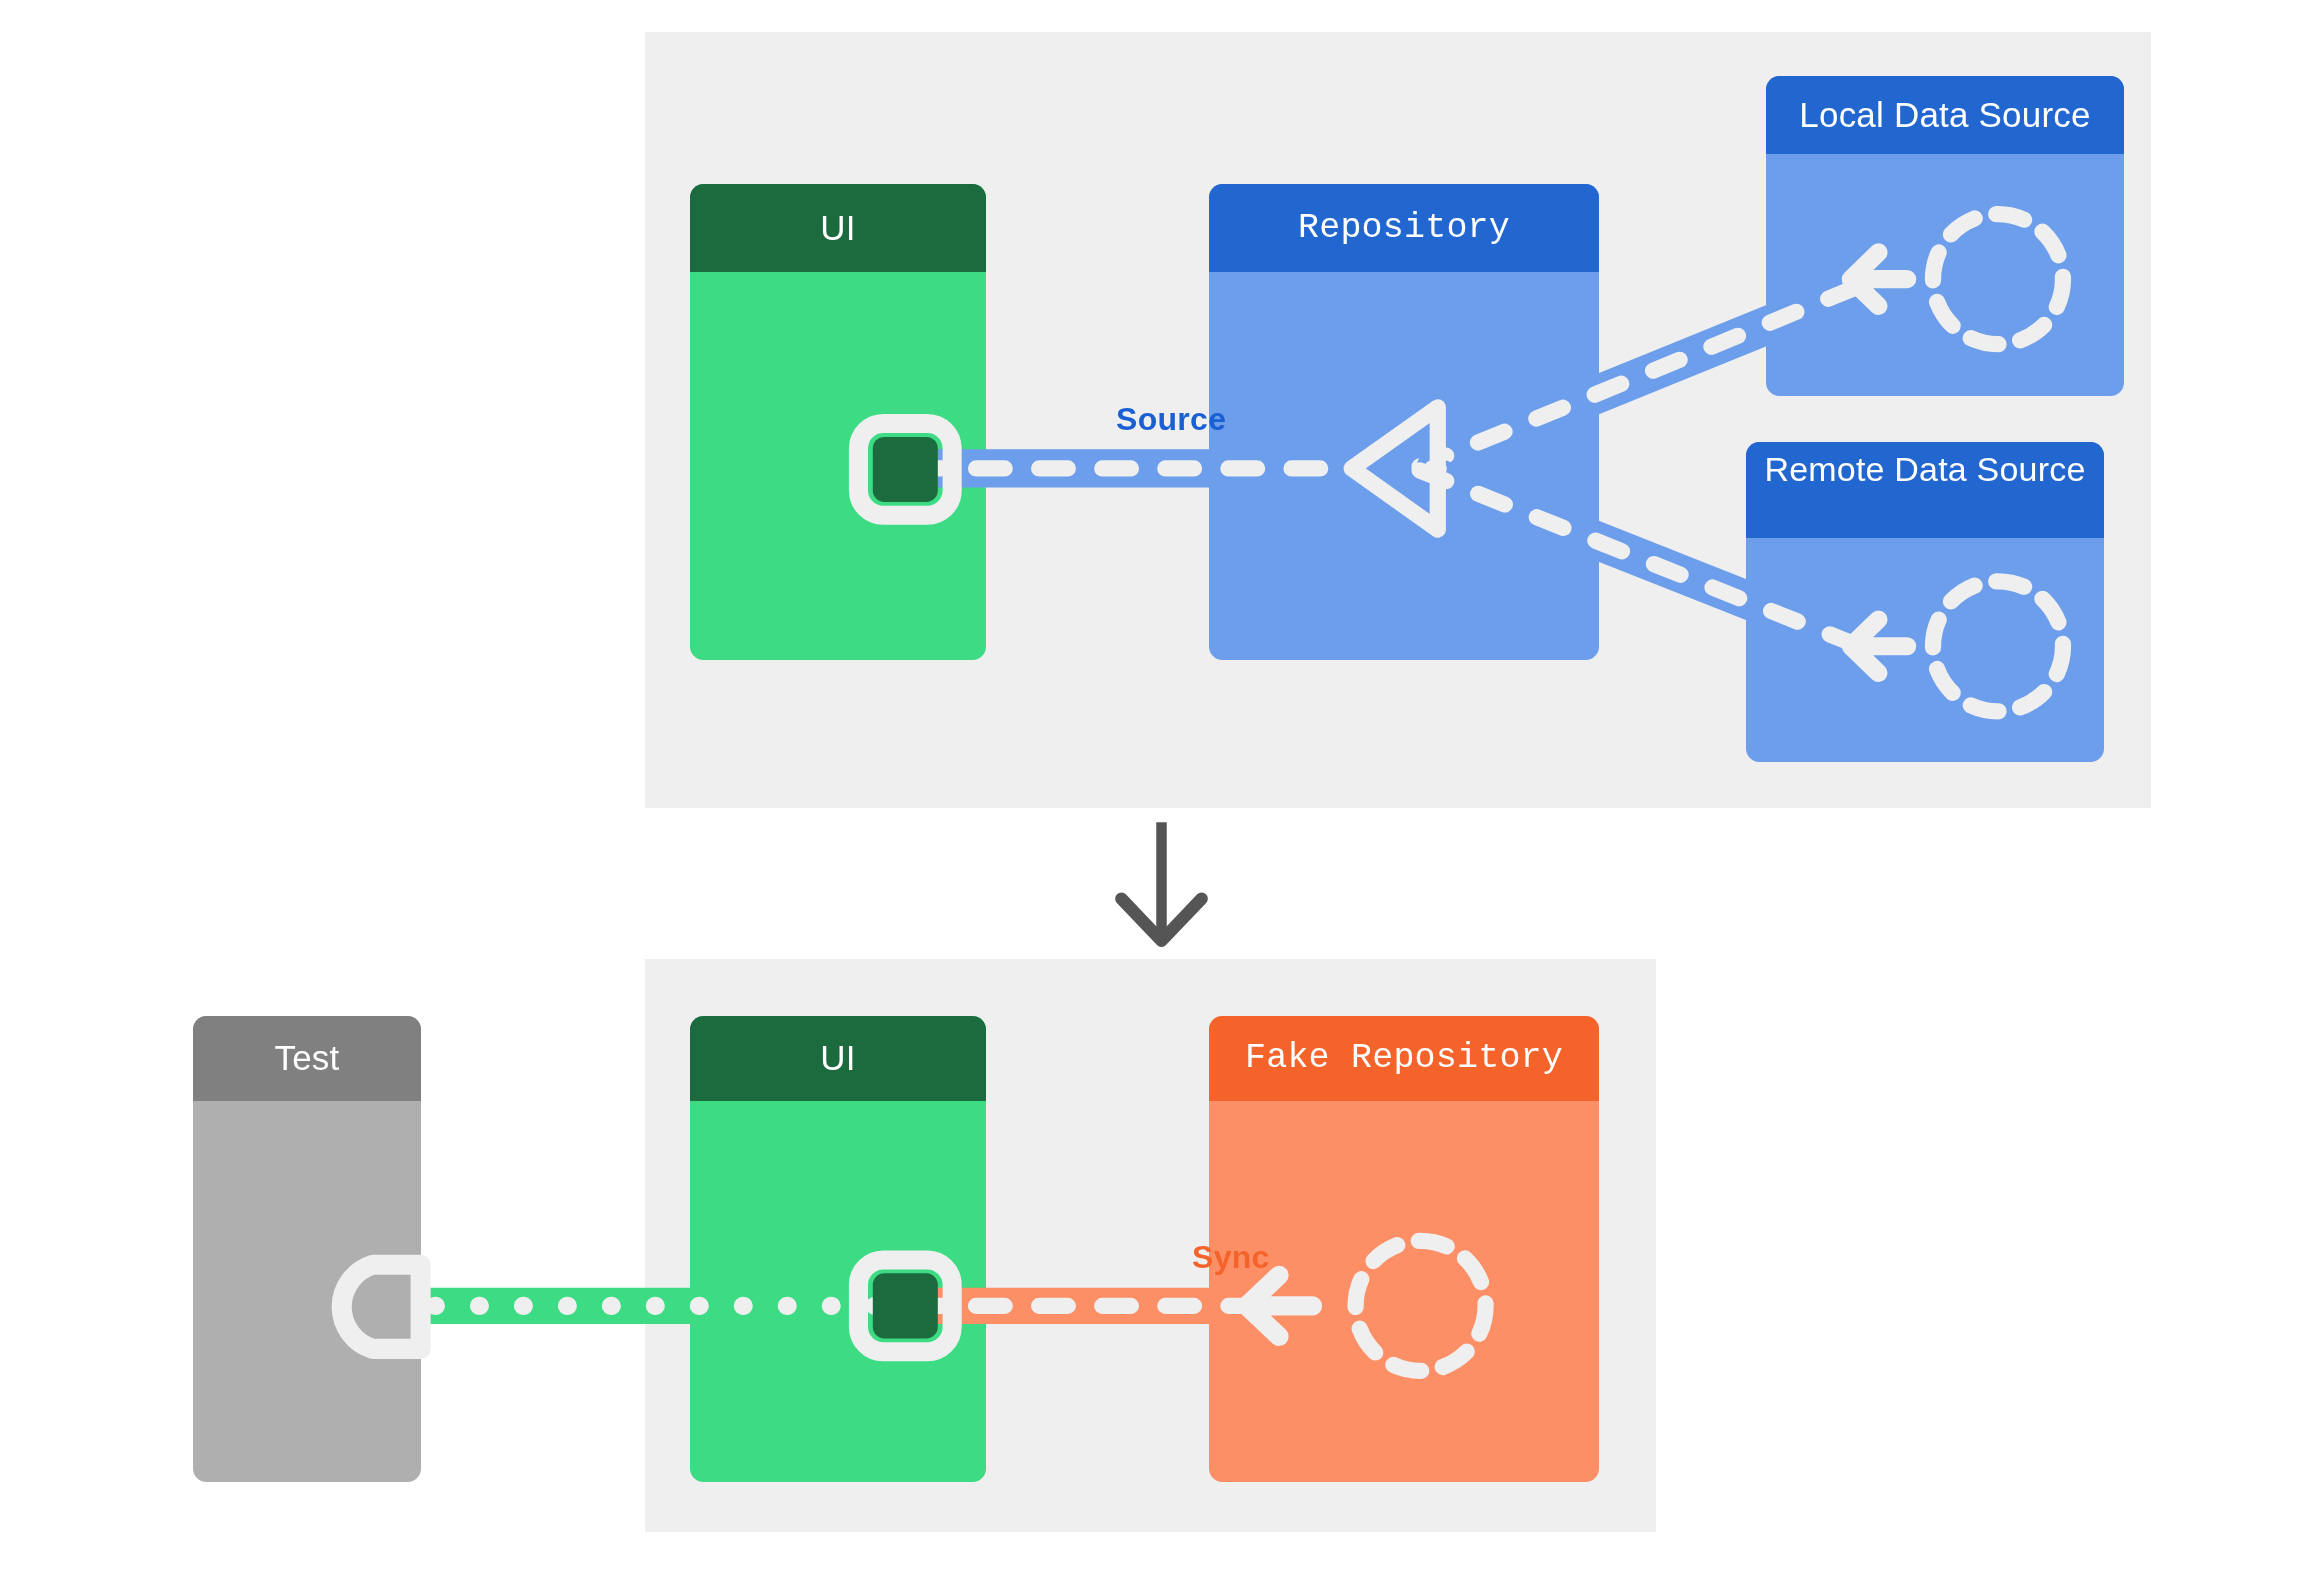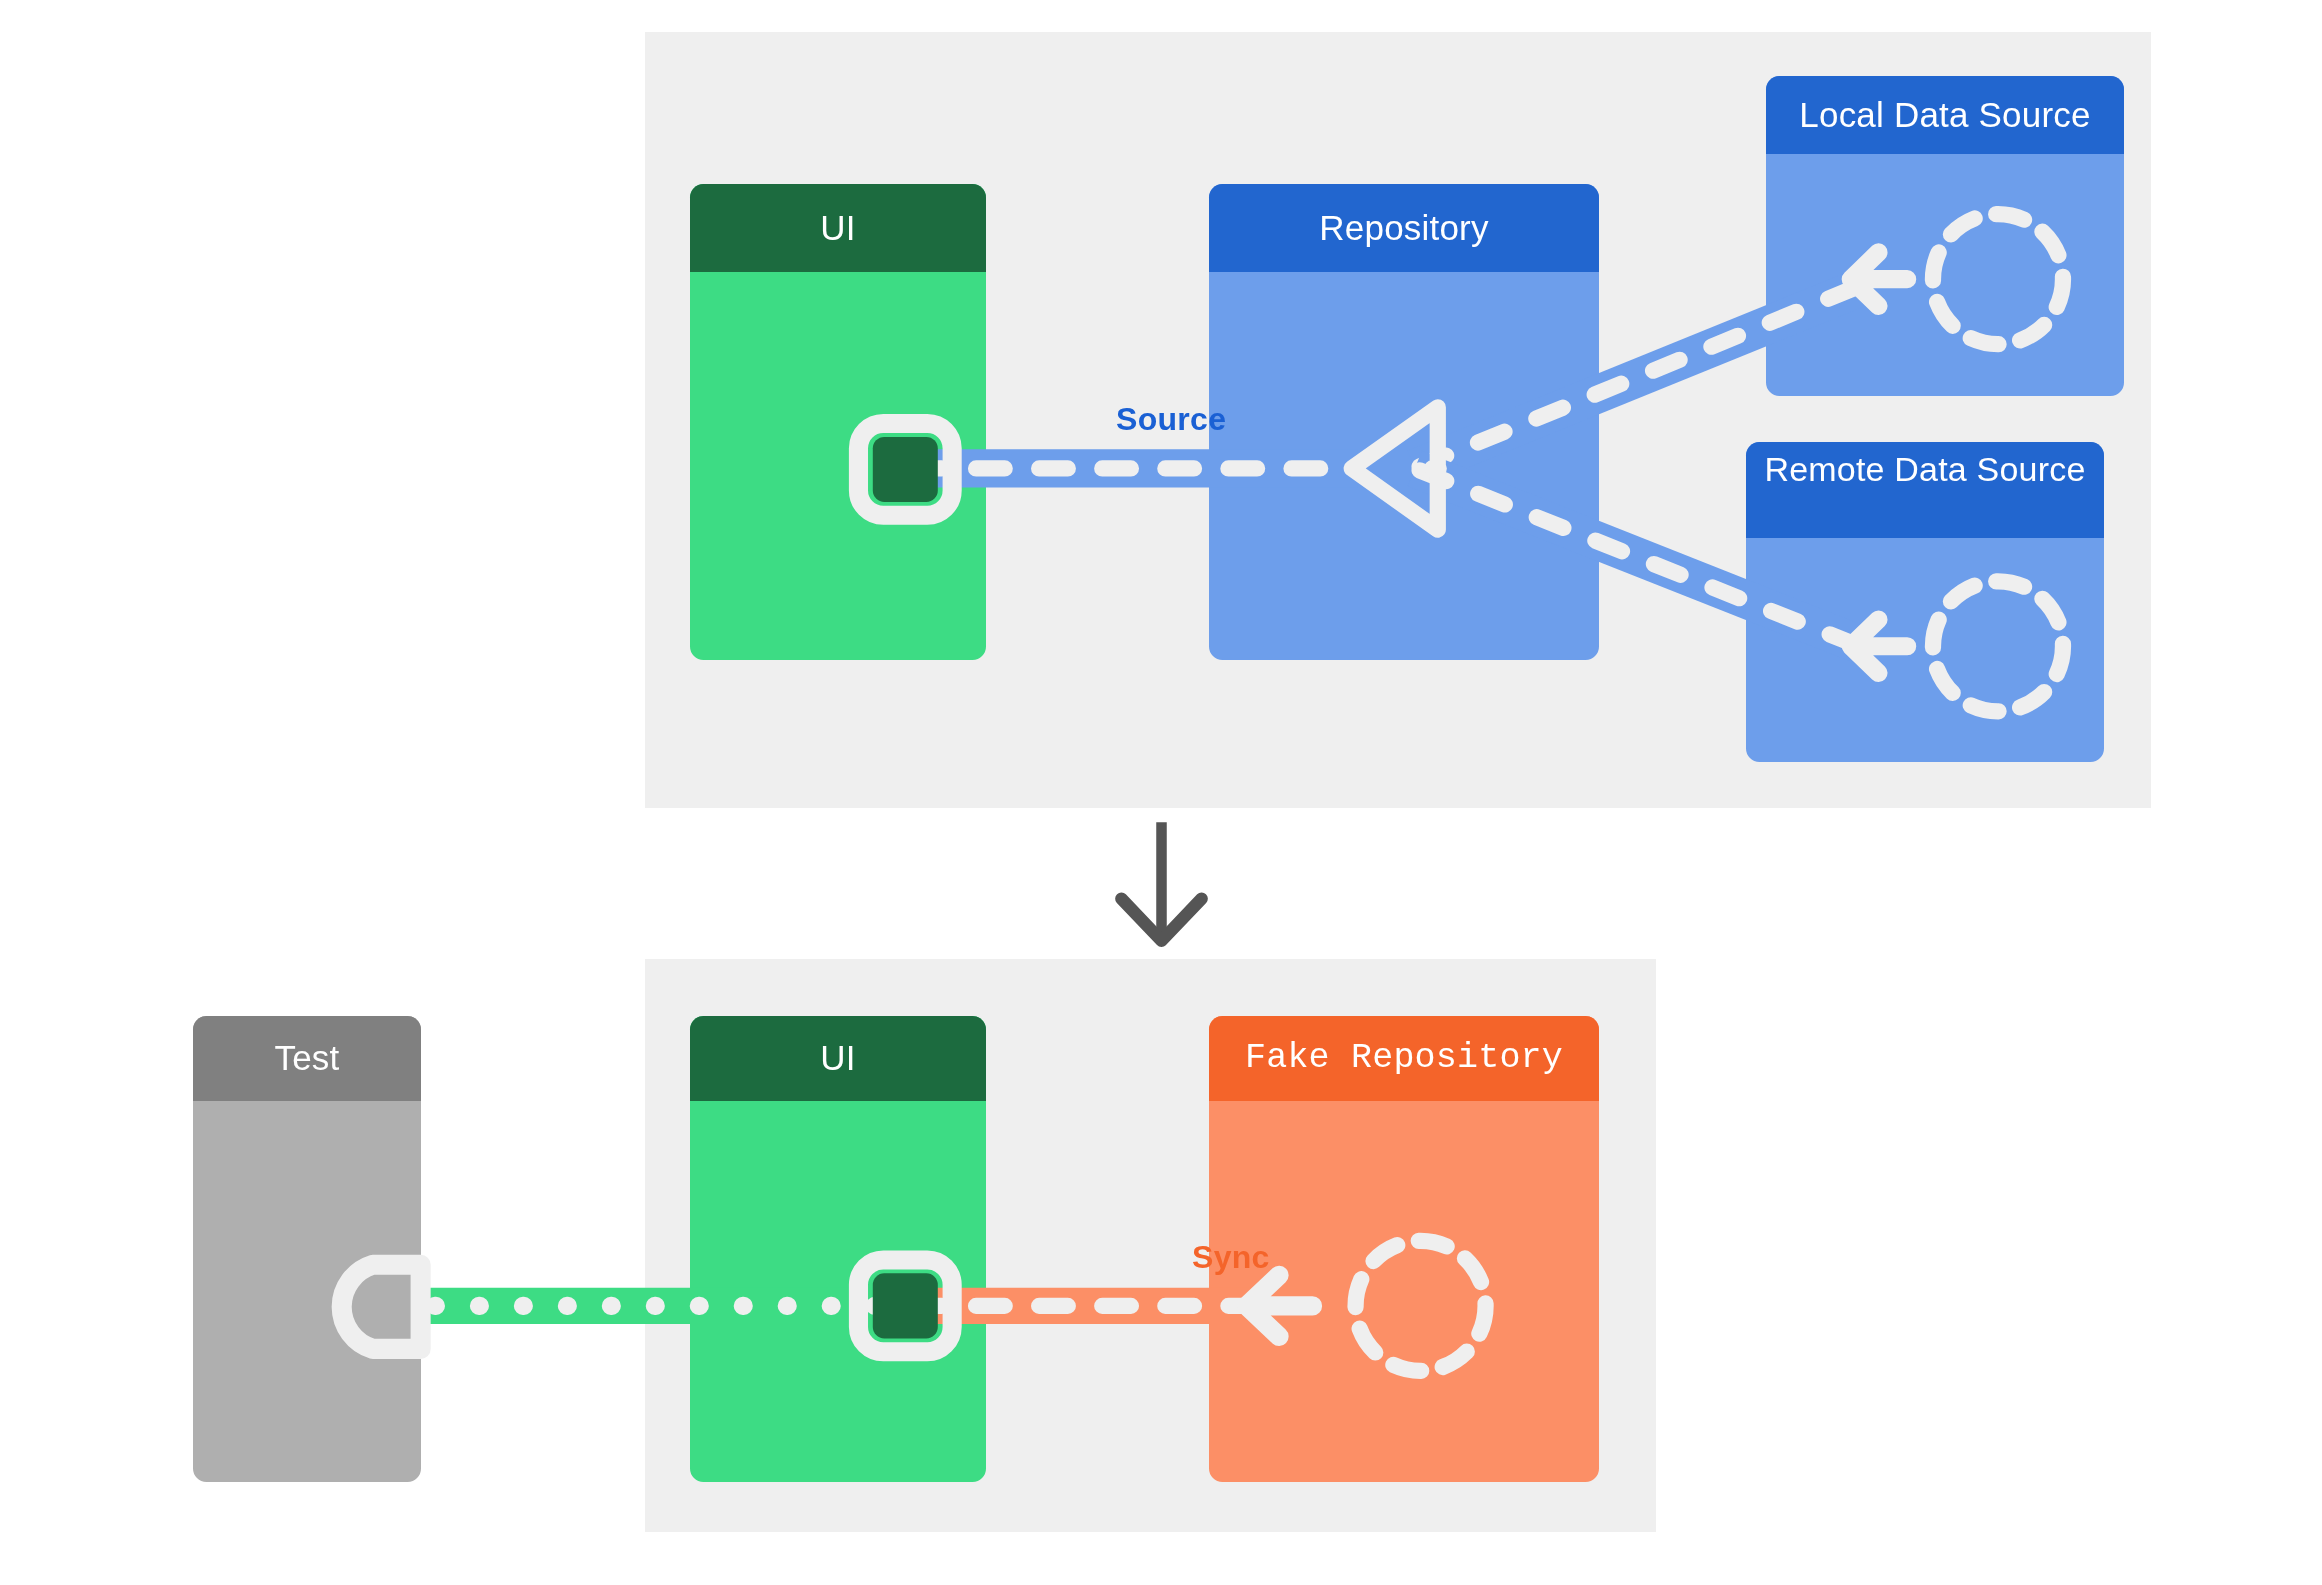--- a/index.html
+++ b/index.html
@@ -69,21 +69,21 @@
 <div id="stage">
 
   <div class="panel" style="left:645px; top:32px; width:1506px; height:776px;"></div>
 
   <div class="panel" style="left:645px; top:959px; width:1011px; height:573px;"></div>
 
   <div class="node" style="left:690px; top:184px; width:296px; height:476px; background:#3ddc84;">
     <div class="node-header" style="height:88px; background:#1c6b3f;">UI</div>
   </div>
 
-  <div class="node" style="left:1209px; top:184px; width:390px; height:476px; background:#6d9eeb;">
+  <div class="node" style="left:1209px; top:184px; width:390px; height:476px; background:#6d9eeb;font-family:Liberation Mono, monospace;">
     <div class="node-header" style="height:88px; background:#2266cf;">Repository</div>
   </div>
 
   <div class="node" style="left:1746px; top:76px; width:358px; height:320px; background:#6d9eeb;margin-left:20px;">
     <div class="node-header" style="height:78px; background:#2266cf;">Local Data Source</div>
   </div>
 
   <div class="node" style="left:1746px; top:442px; width:358px; height:320px; background:#6d9eeb;">
     <div class="node-header" style="height:96px; background:#2266cf; font-size:34px; line-height:42px; display:block; padding-top:5.7px;">Remote Data Source</div>
   </div>

